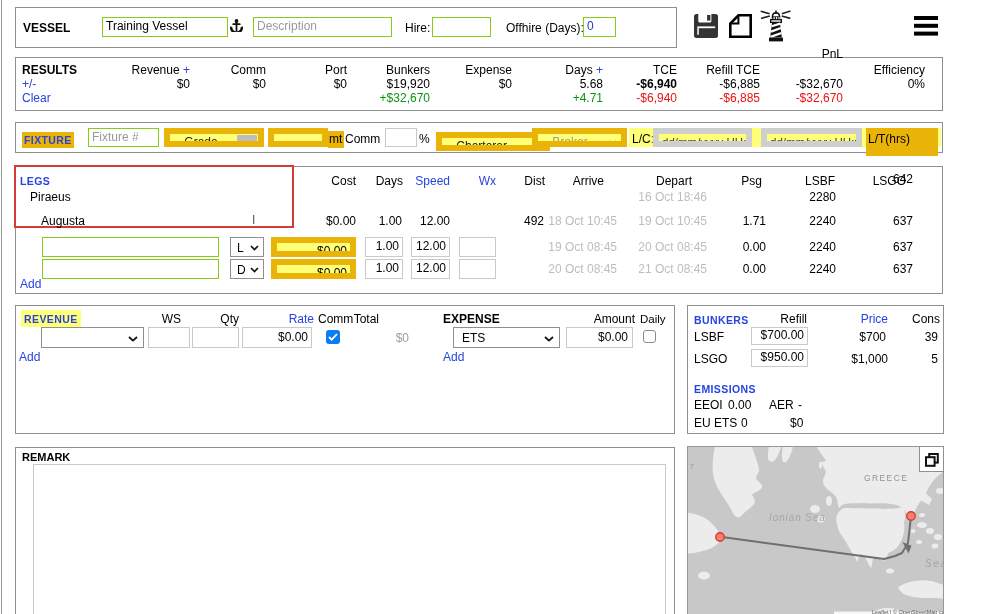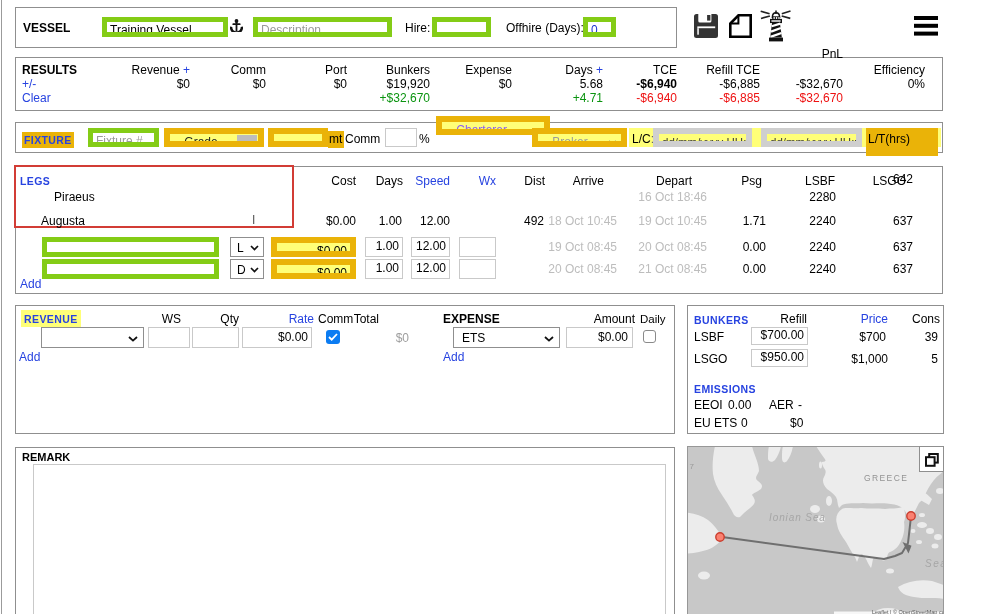--- a/index.html
+++ b/index.html
@@ -2,21 +2,21 @@
 <html><head><meta charset="utf-8"><style>
 html,body{margin:0;padding:0}
 body{width:997px;height:614px;overflow:hidden;background:#fff;font-family:"Liberation Sans",sans-serif;position:relative}
 .panel{position:absolute;border:1px solid #8f8f8f;background:#fff;box-sizing:border-box}
 .t{position:absolute;font-size:12px;line-height:14px;white-space:nowrap;color:#000}
 .b{font-weight:bold}
 .bl{color:#2743e0}
 .gn{color:#0b9410}
 .rd{color:#ee1111}
 .gy{color:#bdbdbd}
-.in{position:absolute;box-sizing:border-box;border:5px solid #84cc16;background:#fff;font-size:12px;line-height:17px;padding:0 3px;color:#000;overflow:hidden;white-space:nowrap}
+.in{position:absolute;box-sizing:border-box;border:1px solid #84cc16;background:#fff;font-size:12px;line-height:17px;padding:0 3px;color:#000;overflow:hidden;white-space:nowrap}
 .iny{border:6px solid #eab308;background:#ffff78}
 .inl{border:1px solid #c9c9c9}
 .ra{text-align:right}
 .ph{color:#9a9a9a}
 .ylw{background:#eab308}
 .sel{position:absolute;box-sizing:border-box;border:1px solid #8f8f8f;background:#fff;font-size:12px;color:#000}
 svg{position:absolute}
 </style></head><body>
 
 <div style="position:absolute;left:1px;top:0;width:1px;height:614px;background:#9b9b9b"></div>
@@ -112,40 +112,40 @@
 <div class="in iny" style="left:164px;top:128px;width:100px;height:19px;line-height:16px;color:#222">-- Grade --
   <div style="position:absolute;right:1px;top:1px;width:20px;height:17px;background:#bdbdbd">
    <div style="position:absolute;left:5px;top:6.5px;width:0;height:0;border-left:4.5px solid transparent;border-right:4.5px solid transparent;border-top:5px solid #fff"></div>
   </div>
 </div>
 <div class="in iny" style="left:268px;top:128px;width:60px;height:19px"></div>
 <div class="t ylw" style="left:328px;top:131px;padding:1px 2px 2px 1px">mt</div>
 <div class="t" style="left:345px;top:132px">Comm</div>
 <div class="in inl" style="left:385px;top:128px;width:32px;height:19px"></div>
 <div class="t" style="left:419px;top:132px">%</div>
-<div class="in iny" style="left:436px;top:116px;width:114px;height:19px;line-height:16px;color:#8b5cf6">-- Charterer --
+<div class="in iny" style="left:436px;top:132px;width:114px;height:19px;line-height:16px;color:#0f172a">-- Charterer --
  <svg style="right:4px;top:6px" width="9" height="6" viewBox="0 0 9 6">
       <path d="M1 1 L4.5 4.5 L8 1" stroke="#6f6f6f" stroke-width="1.7" fill="none"></path>
     </svg>
 </div>
 <div class="in iny" style="left:532px;top:128px;width:95px;height:19px;line-height:16px;color:#9b9b9b">-- Broker --
  <svg style="right:4px;top:6px" width="9" height="6" viewBox="0 0 9 6">
       <path d="M1 1 L4.5 4.5 L8 1" stroke="#6f6f6f" stroke-width="1.7" fill="none"></path>
     </svg>
 </div>
 <div style="position:absolute;left:629px;top:128px;width:312px;height:19px;background:#ffff78"></div>
 <div class="t" style="left:632px;top:132px">L/C<span style="color:#666">:</span></div>
 <div class="in iny" style="left:653px;top:128px;width:99px;height:19px;color:#3c3c3c;font-size:11.5px;border-color:#cfcfcf">dd/mm/yyyy HH:mm</div>
 <div class="in iny" style="left:761px;top:128px;width:101px;height:19px;color:#3c3c3c;font-size:11.5px;border-color:#cfcfcf">dd/mm/yyyy HH:mm</div>
 <div class="t ylw" style="left:866px;top:128px;width:72px;height:28px"><span style="position:relative;top:4px;left:2px">L/T(hrs)</span></div>
 
 <div class="panel" style="left:15px;top:166px;width:928px;height:128px"></div>
 <div style="position:absolute;left:14px;top:165px;width:276px;height:59px;border:2px solid #d23c35"></div>
 <div class="t" style="left:20px;top:174px;color:#2743e0;font-size:10.5px;font-weight:bold;letter-spacing:0.4px">LEGS</div>
-<div class="t" style="left:54px;top:190px">Piraeus</div>
+<div class="t" style="left:30px;top:190px">Piraeus</div>
 <div class="t" style="left:41px;top:214px">Augusta</div>
 <div class="t" style="left:252px;top:213px;color:#555">I</div>
 <div class="t ra " style="right:641px;top:174px">Cost</div>
 <div class="t ra " style="right:594px;top:174px">Days</div>
 <div class="t ra bl" style="right:547px;top:174px">Speed</div>
 <div class="t ra bl" style="right:501px;top:174px">Wx</div>
 <div class="t ra " style="right:452px;top:174px">Dist</div>
 <div class="t ra " style="right:393px;top:174px">Arrive</div>
 <div class="t ra " style="right:305px;top:174px">Depart</div>
 <div class="t ra " style="right:235px;top:174px">Psg</div>

